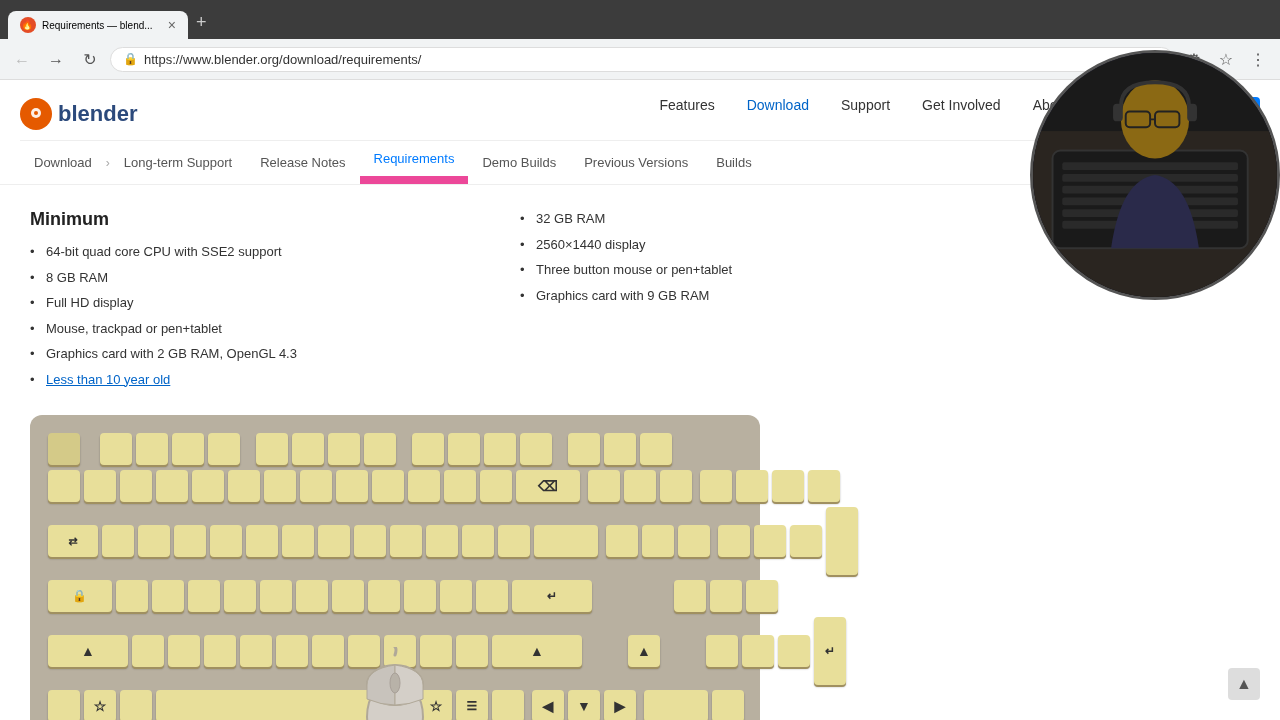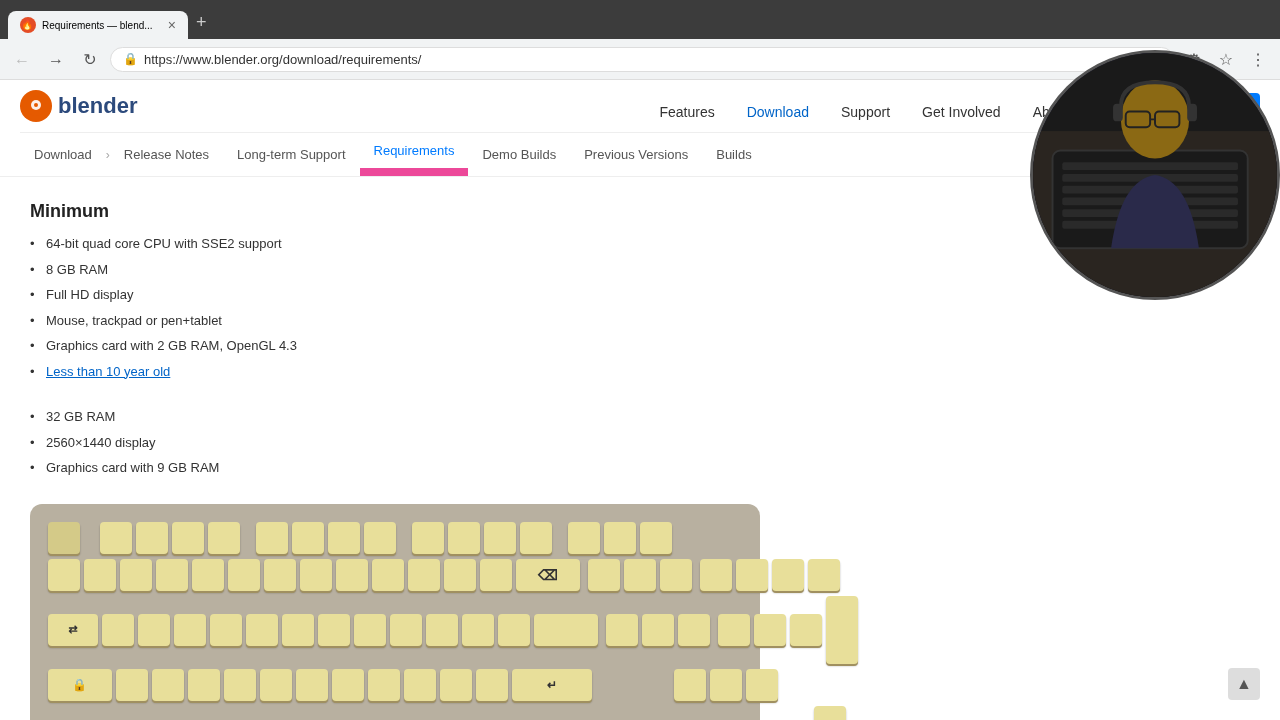--- a/index.html
+++ b/index.html
@@ -114,32 +114,33 @@
       justify-content: space-between;
       padding: 10px 0;
     }
     .blender-logo {
       display: flex;
       align-items: center;
       gap: 6px;
       font-size: 22px;
       font-weight: bold;
       color: #2c4a7c;
+      margin-top: 8px;
     }
     .blender-logo .logo-icon {
       width: 32px; height: 32px;
       background: #e55a00;
       border-radius: 50%;
       display: flex; align-items: center; justify-content: center;
       color: white;
       font-size: 18px;
     }
     .main-nav {
       display: flex;
-      align-items: flex-end;
+      align-items: flex-start;
       gap: 32px;
     }
     .main-nav a {
       text-decoration: none;
       color: #333;
       font-size: 14px;
       font-weight: 500;
     }
     .main-nav a.active, .main-nav a:hover { color: #0064c8; }
     .main-nav .jobs-badge {
@@ -186,21 +187,21 @@
 
     
     .main-content {
       padding: 24px 30px 20px;
       max-width: 1020px;
       position: relative;
     }
 
     .requirements-grid {
       display: grid;
-      grid-template-columns: 1fr;
+      grid-template-columns: 1fr 1fr;
       gap: 20px;
       margin-bottom: 20px;
     }
     .req-section h2 {
       font-size: 18px;
       font-weight: bold;
       margin-bottom: 12px;
       color: #222;
     }
     .req-section ul {
@@ -360,22 +361,22 @@
         <a href="#">Get Involved</a>
         <a href="#">About</a>
         <a href="#" class="jobs-badge">Jobs<span class="badge"></span></a>
         <a href="#">Store</a>
         <button class="donate-btn">♥</button>
       </nav>
     </div>
     <div class="sub-nav">
       <a href="#">Download</a>
       <span class="breadcrumb-arrow">›</span>
+      <a href="#">Long-term Support</a>
       <a href="#">Release Notes</a>
-      <a href="#">Long-term Support</a>
       <a href="#" class="active">Requirements</a>
       <a href="#">Demo Builds</a>
       <a href="#">Previous Versions</a>
       <a href="#">Builds</a>
     </div>
   </div>
 
   <div class="main-content">
 
     <div class="requirements-grid">
@@ -387,20 +388,21 @@
           <li>Full HD display</li>
           <li>Mouse, trackpad or pen+tablet</li>
           <li>Graphics card with 2 GB RAM, OpenGL 4.3</li>
           <li><a href="#">Less than 10 year old</a></li>
         </ul>
       </div>
       <div class="req-section">
         <ul>
           <li>32 GB RAM</li>
           <li>2560×1440 display</li>
+          <li>Three button mouse or pen+tablet</li>
           <li>Graphics card with 9 GB RAM</li>
         </ul>
       </div>
     </div>
 
     <div style="position: relative; margin-bottom: 20px;">
       <div class="keyboard-container">
         <div class="keyboard">
 
           <div class="key-row">

